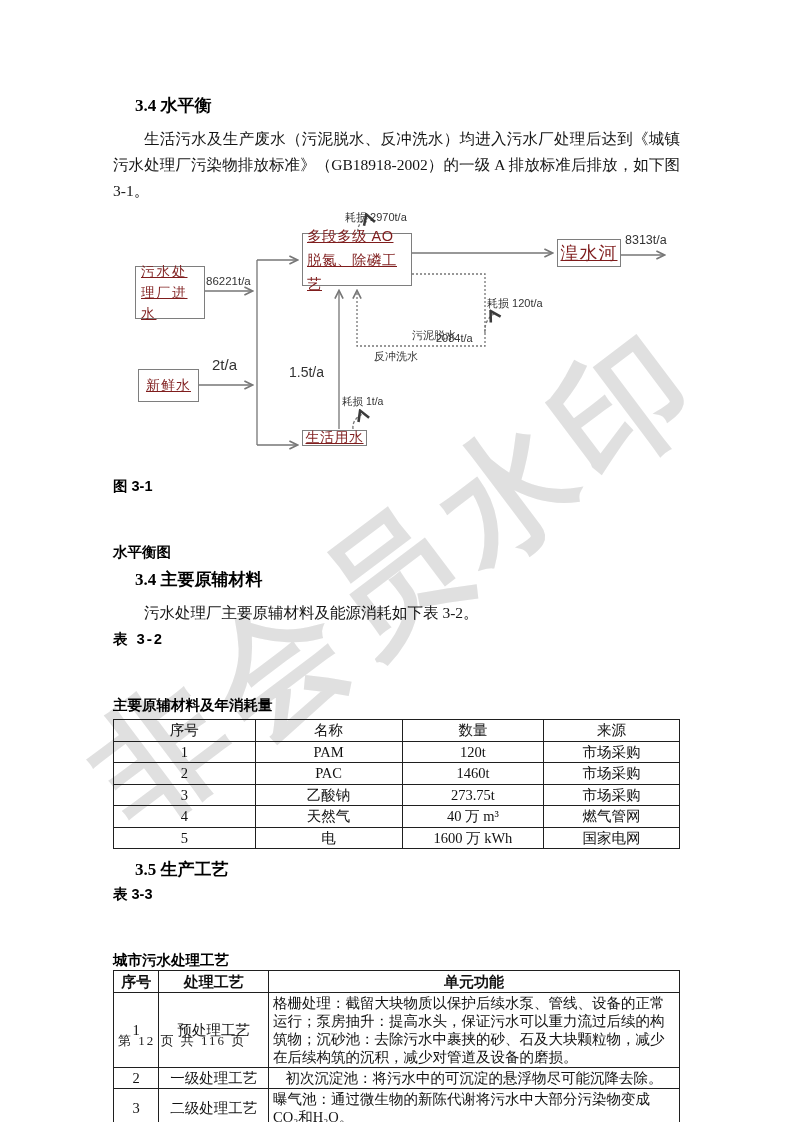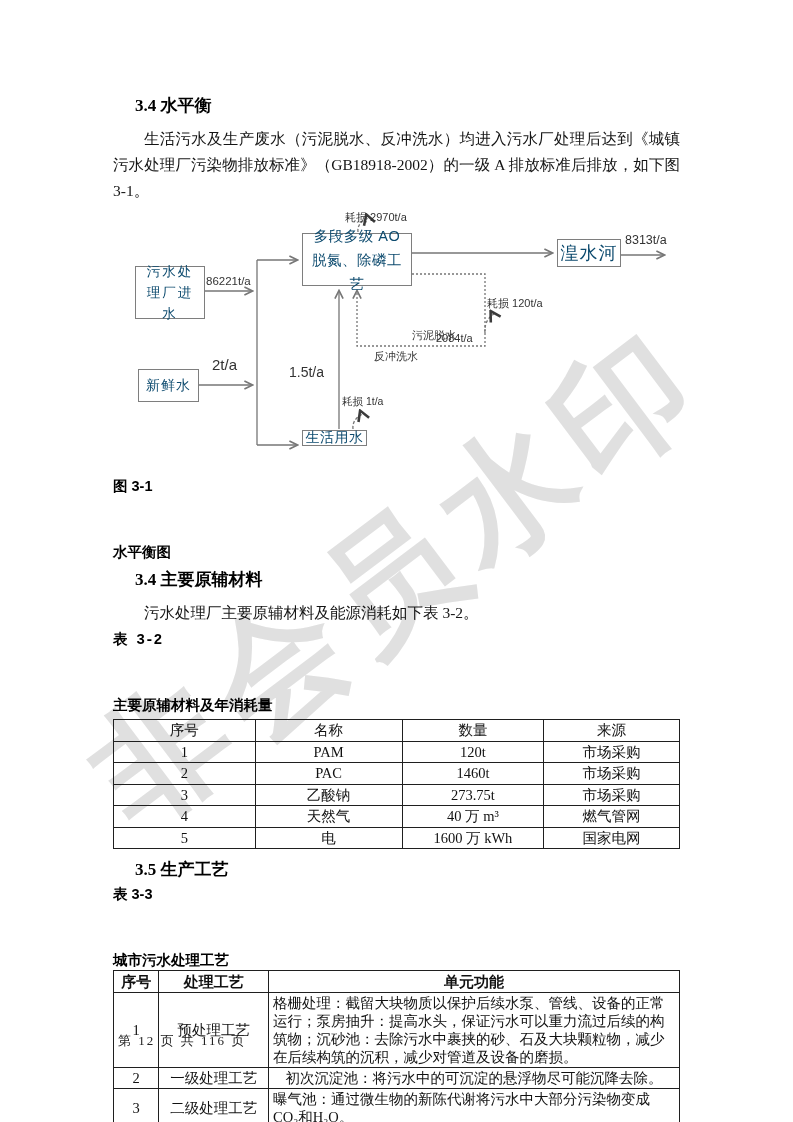--- a/index.html
+++ b/index.html
@@ -30,23 +30,24 @@
   }
   .caption-fig { margin:2px 0 6px 0; }
   .caption-t32 { margin:4px 0 3px 0;font-family:Liberation Mono, monospace; }
   .caption-t33 { margin:2px 0 0 0; }
 
   
   .diagram { position:relative; height:268px; margin-top:2px; }
   .diagram svg { position:absolute; left:0; top:0; }
   .dbox {
     position:absolute; border:1.5px solid #7e7e7e; background:#fff;
-    display:flex; align-items:center; justify-content:center; text-align:center;
-    box-sizing:border-box; color:#0c4a6e;
+    display:flex; align-items:center; justify-content:center; 
+    box-sizing:border-box; color:#7f1d1d;
     font-family:"Liberation Sans", sans-serif;
+    text-decoration:underline;
   }
   .box-inflow   { left:22px;  top:60px;  width:70px;  height:53px; font-size:13.5px; line-height:21px; letter-spacing:2px; padding:0 5px; }
   .box-fresh    { left:25px;  top:163px; width:61px;  height:33px; font-size:14px; letter-spacing:1px; }
   .box-ao       { left:189px; top:27px;  width:110px; height:53px; font-size:14.5px; line-height:24px; letter-spacing:0.5px; font-weight:500; padding:0 4px; }
   .box-river    { left:444px; top:33px;  width:64px;  height:28px; font-size:18px; letter-spacing:1px; }
   .box-domestic { left:189px; top:224px; width:65px;  height:16px; font-size:14px; letter-spacing:0.5px; }
   .dlabel {
     position:absolute; font-family:"Liberation Sans", sans-serif;
     color:#333; white-space:nowrap; z-index:2;
   }

